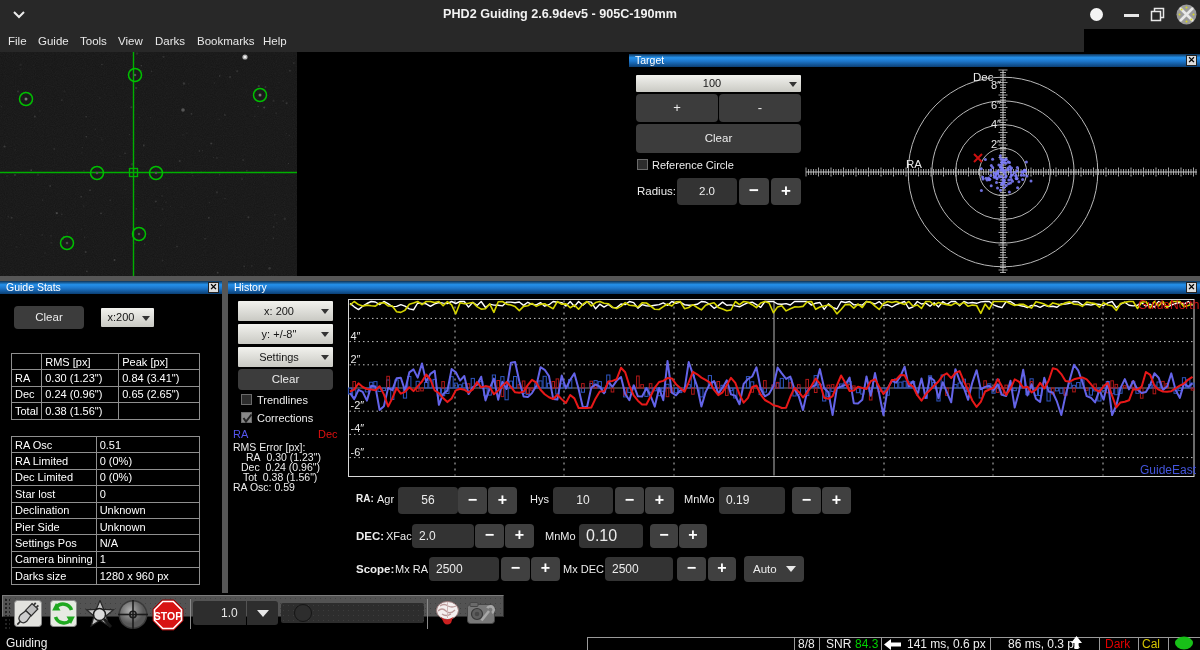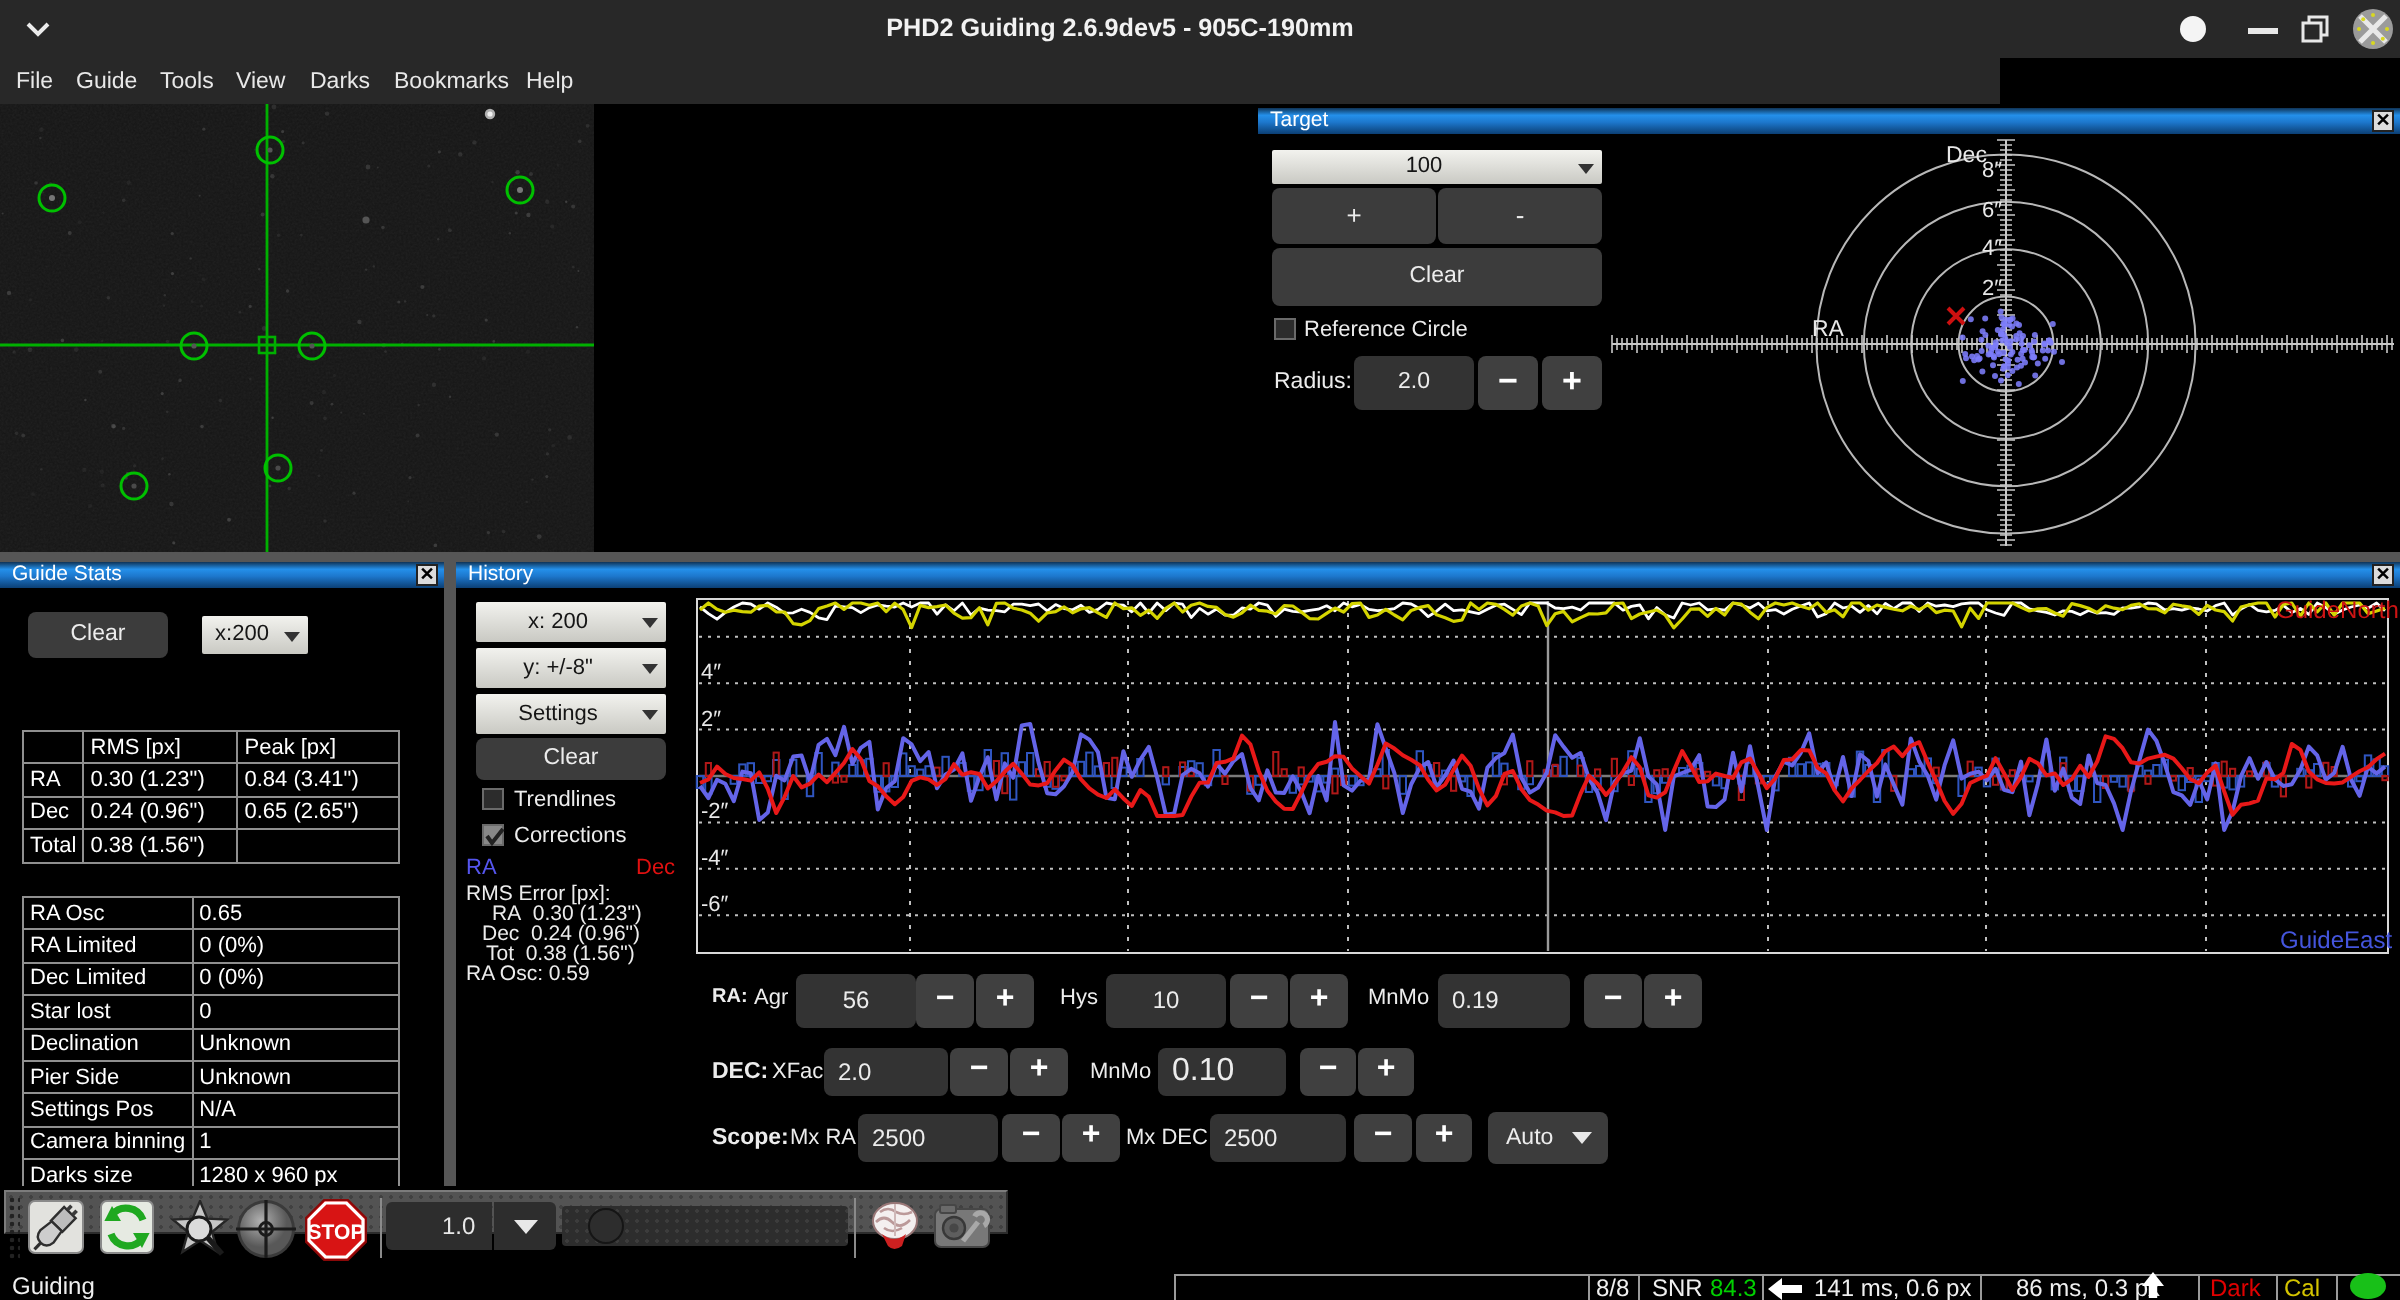--- a/index.html
+++ b/index.html
@@ -1,38 +1,38 @@
 <!DOCTYPE html>
 <html><head>
 <meta charset="utf-8">
 <style>
 * { margin:0; padding:0; box-sizing:border-box; }
 html,body { width:1200px; height:650px; background:#000; overflow:hidden;
   font-family:"Liberation Sans", sans-serif; }
 .abs { position:absolute; }
 #titlebar { left:0; top:0; width:1200px; height:29px; background:#282828; }
 #title { width:1200px; text-align:center; top:7px; color:#f2f2f2; font-size:12.6px; font-weight:bold; left:-40px;}
-#menubar { left:0; top:29px; width:1000px; height:23px; background:#282828; }
+#menubar { left:0; top:29px; width:1084px; height:23px; background:#282828; }
 .mi { position:absolute; top:6px; color:#e8e8e8; font-size:11.5px; }
 .cap { height:13px; background:linear-gradient(180deg,#0f3356 0%,#2490ea 28%,#1d77cc 55%,#0b3f74 100%);
   color:#fff; font-size:10.5px; line-height:13px; padding-left:6px; }
 .capx { position:absolute; right:3px; top:1px; width:11px; height:11px; background:#dcdcdc;
   border:1px solid #222; color:#000; font-size:9px; line-height:9px; text-align:center; font-weight:bold;}
 .btn { position:absolute; background:#3c3c3c; border-radius:4px; color:#ececec;
   text-align:center; }
 .vbox { position:absolute; background:#333333; border-radius:4px; color:#ececec; }
 .spin { position:absolute; background:#404040; border-radius:4px; color:#fff;
   text-align:center; font-weight:bold; }
 .lab { position:absolute; color:#ececec; font-size:11px; }
 .ddl { position:absolute; background:linear-gradient(180deg,#f2f2ee,#c9c9c3); color:#151515;
   font-size:11px; text-align:center; padding-right:13px; border-radius:1px; }
 .ddl .arr { position:absolute; right:4px; top:50%; margin-top:-2px; width:0; height:0;
   border-left:4px solid transparent; border-right:4px solid transparent; border-top:5px solid #333; }
 .cbx { position:absolute; width:11px; height:11px; background:#2c2c2c; border:1px solid #6a6a6a; }
-table { border-collapse:collapse; color:#fff; font-size:11px;margin-top:12px; }
+table { border-collapse:collapse; color:#fff; font-size:11px; }
 td { border:1px solid #8f8f8f; padding:0 3px; height:16.4px; white-space:nowrap; font-size:11px; }
 </style>
 </head>
 <body>
 
 <div class="abs" id="titlebar">
   <svg class="abs" style="left:12px;top:10px" width="14" height="9">
       <path d="M2 2 L7 7 L12 2" stroke="#ececec" stroke-width="2" fill="none"></path>
     </svg>
   <div class="abs" id="title">PHD2 Guiding 2.6.9dev5 - 905C-190mm</div>
@@ -407,21 +407,21 @@
           <td>Total</td>
           <td>0.38 (1.56")</td>
           <td></td>
         </tr>
   </tbody>
     </table>
   <table class="abs" style="left:11px;top:155px">
     <tbody>
         <tr>
           <td style="width:78px">RA Osc</td>
-          <td style="width:103px">0.65</td>
+          <td style="width:103px">0.51</td>
         </tr>
     <tr>
           <td>RA Limited</td>
           <td>0 (0%)</td>
         </tr>
     <tr>
           <td>Dec Limited</td>
           <td>0 (0%)</td>
         </tr>
     <tr>

